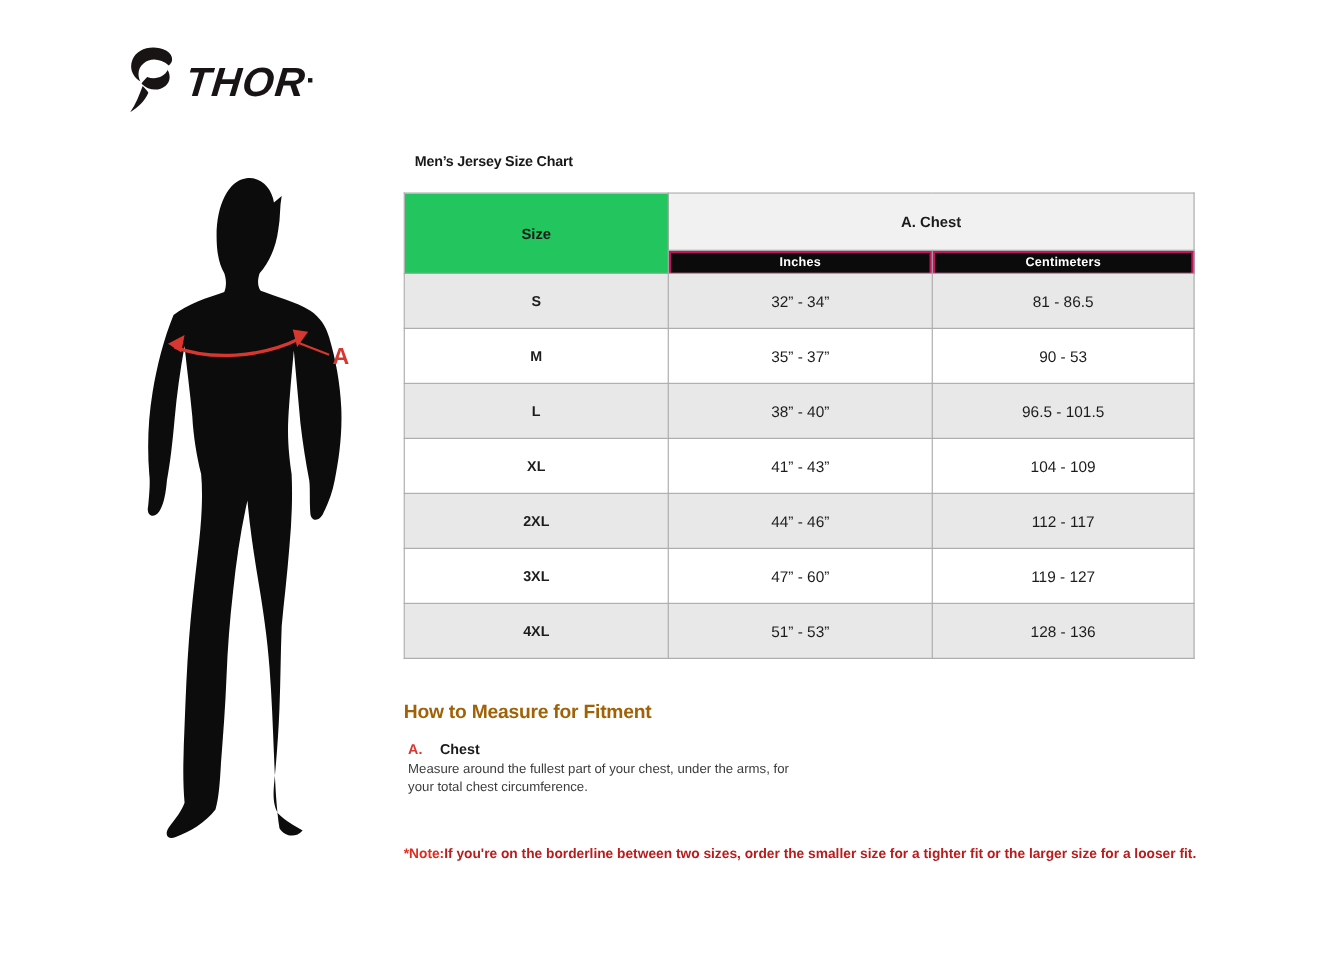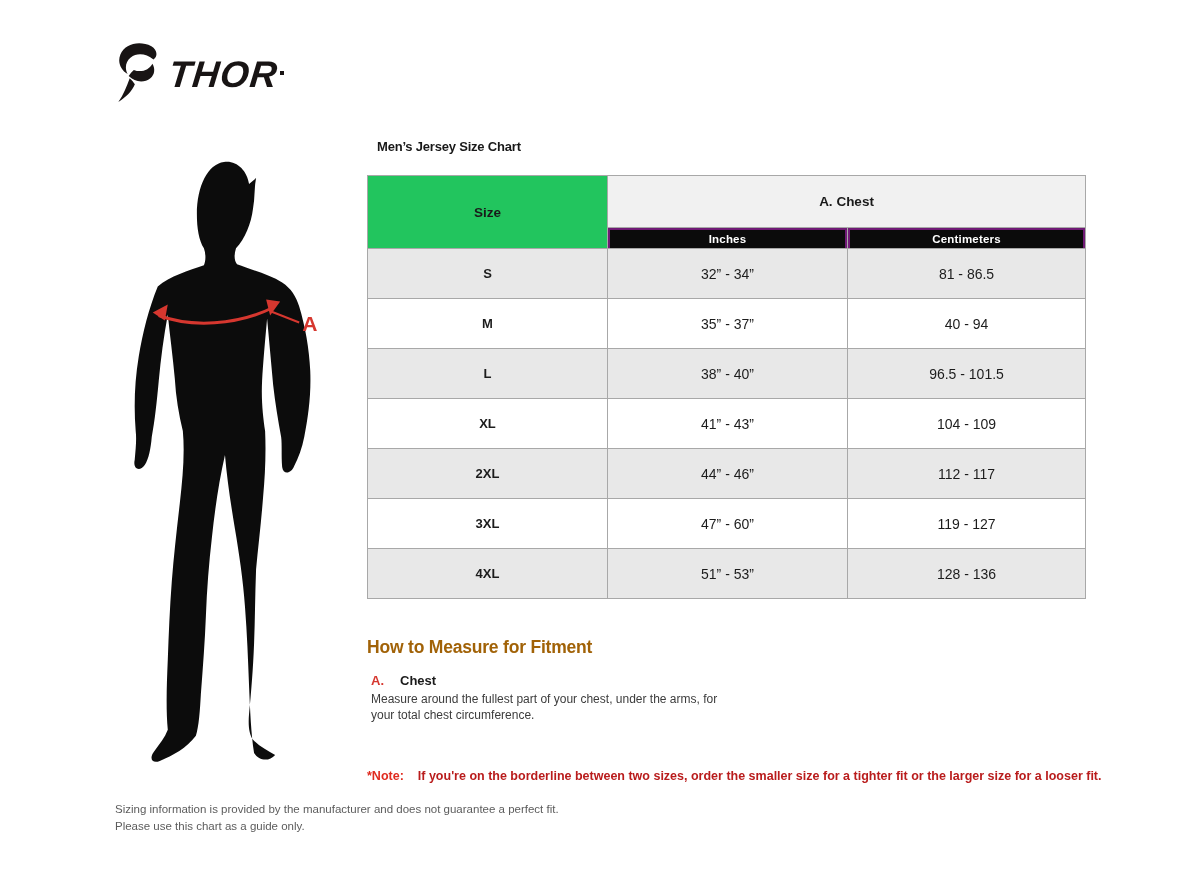--- a/index.html
+++ b/index.html
@@ -28,21 +28,21 @@
   }
   .size-table {
     position:absolute; left:367px; top:175px; width:718px;
     border-collapse:collapse; table-layout:fixed;
   }
   .size-table th, .size-table td {
     border:1px solid #a8a8a8; text-align:center; vertical-align:middle;
   }
   th.size-head { background:#22c55e; font-size:13.5px; font-weight:800; height:72px; }
   th.group-head { background:#f1f1f1; font-size:13.5px; font-weight:800; height:52px; }
-  th.bar-cell { height:20px; padding:0; background:#701a75; border-top:none; }
+  th.bar-cell { height:20px; padding:0; background:#be185d; border-top:none; }
   .bar {
     background:#0b0b0b; color:#ffffff; margin:2px 2px 0 2px; height:18px;
     line-height:18px; font-size:11.5px; font-weight:700; letter-spacing:0.2px;
   }
   .size-table tbody td { height:50px; font-size:14px; color:#1c1c1c; background:#ffffff; }
   .size-table tbody td.size-col { font-weight:800; font-size:13px; }
   .size-table tbody tr.alt td { background:#e8e8e8; }
 
   
   .measure-heading {
@@ -50,21 +50,21 @@
     letter-spacing:-0.2px; color:#a16207;
   }
   .measure-item { position:absolute; left:371px; top:673px; font-size:13px; font-weight:800; }
   .measure-key { color:#d6372f; margin-right:4px; }
   .measure-label { color:#1a1a1a;margin-left:12px; }
   .measure-desc {
     position:absolute; left:371px; top:691px; width:360px; font-size:12px;
     line-height:16px; color:#3c3c3c;
   }
   .note-row { position:absolute; left:367px; top:769px; font-size:12.5px; font-weight:700; }
-  .note-label { color:#e02b1f; margin-right:14px; }
+  .note-label { color:#e02b1f; }
   .note-text { color:#b91c1c; }
 
   
   .footer { position:absolute; left:115px; top:801px; font-size:11.5px; line-height:17px; color:#5c5c5c; }
 </style>
 </head>
 <body>
 
 <div class="page">
 
@@ -142,21 +142,21 @@
     </thead>
     <tbody>
       <tr class="alt">
         <td class="size-col">S</td>
         <td>32” - 34”</td>
         <td>81 - 86.5</td>
       </tr>
       <tr>
         <td class="size-col">M</td>
         <td>35” - 37”</td>
-        <td>40 - 94</td>
+        <td>90 - 53</td>
       </tr>
       <tr class="alt">
         <td class="size-col">L</td>
         <td>38” - 40”</td>
         <td>96.5 - 101.5</td>
       </tr>
       <tr>
         <td class="size-col">XL</td>
         <td>41” - 43”</td>
         <td>104 - 109</td>
@@ -182,18 +182,14 @@
   <div class="measure-heading">How to Measure for Fitment</div>
   <div class="measure-item">
     <span class="measure-key">A.</span><span class="measure-label">Chest</span>
   </div>
   <p class="measure-desc">Measure around the fullest part of your chest, under the arms, for your total chest circumference.</p>
 
   <div class="note-row">
     <span class="note-label">*Note:</span><span class="note-text">If you're on the borderline between two sizes, order the smaller size for a tighter fit or the larger size for a looser fit.</span>
   </div>
 
-  <div class="footer">
-    <div>Sizing information is provided by the manufacturer and does not guarantee a perfect fit.</div>
-    <div>Please use this chart as a guide only.</div>
-  </div>
 
 </div>
 
 </body></html>

